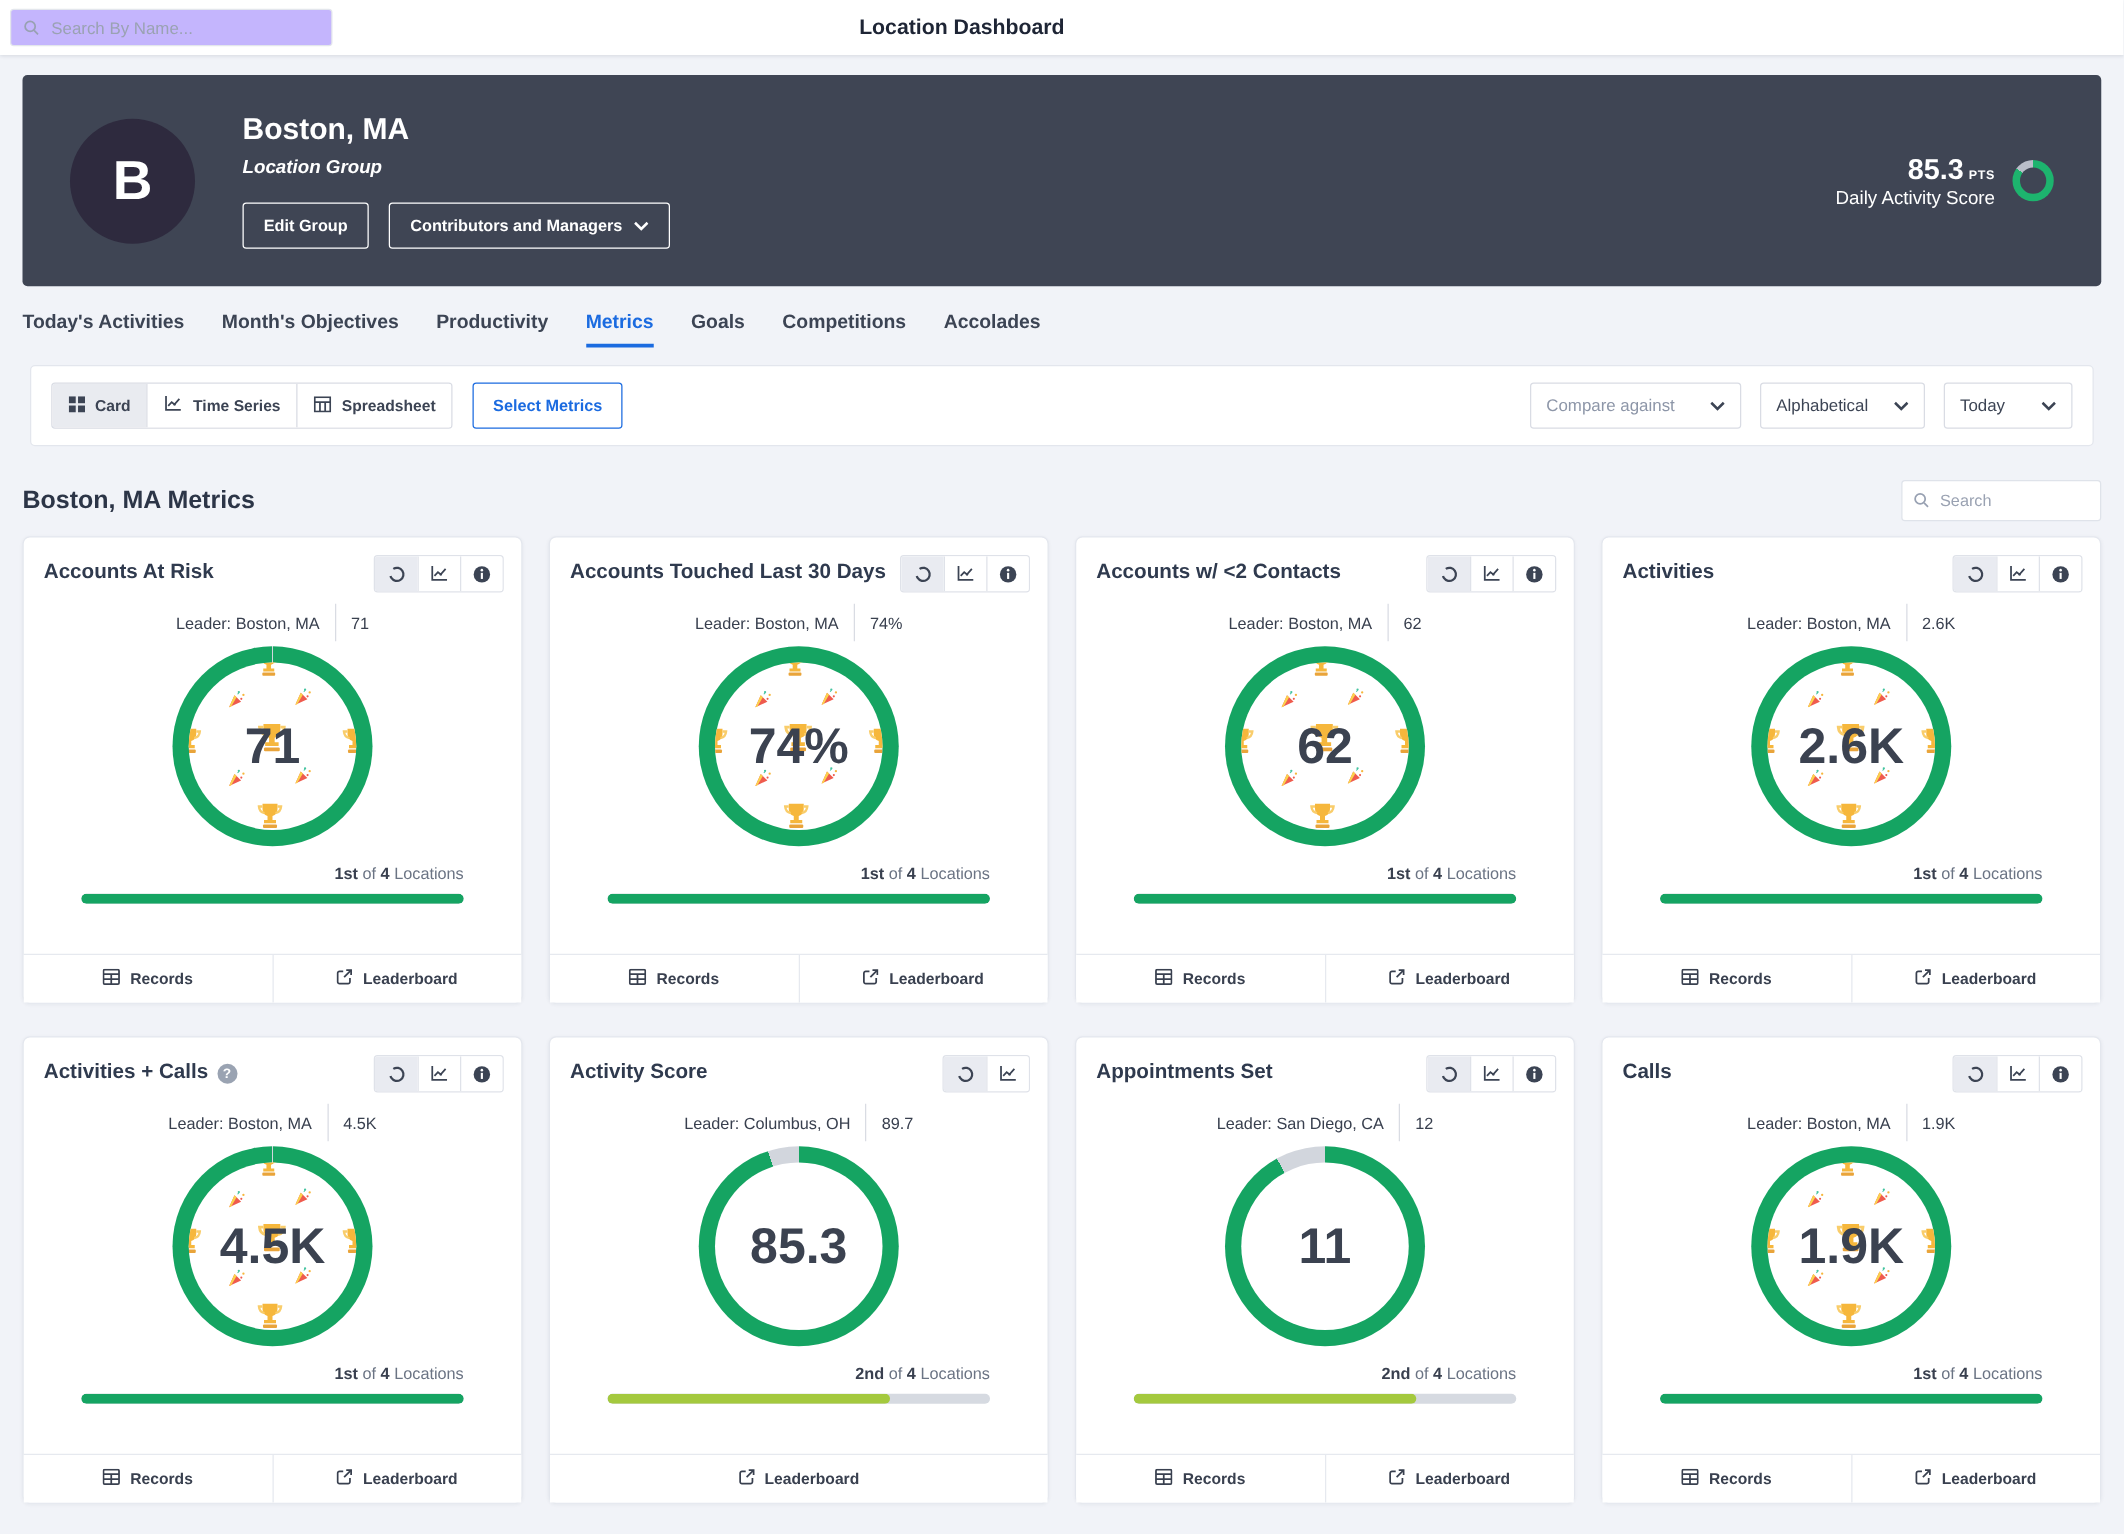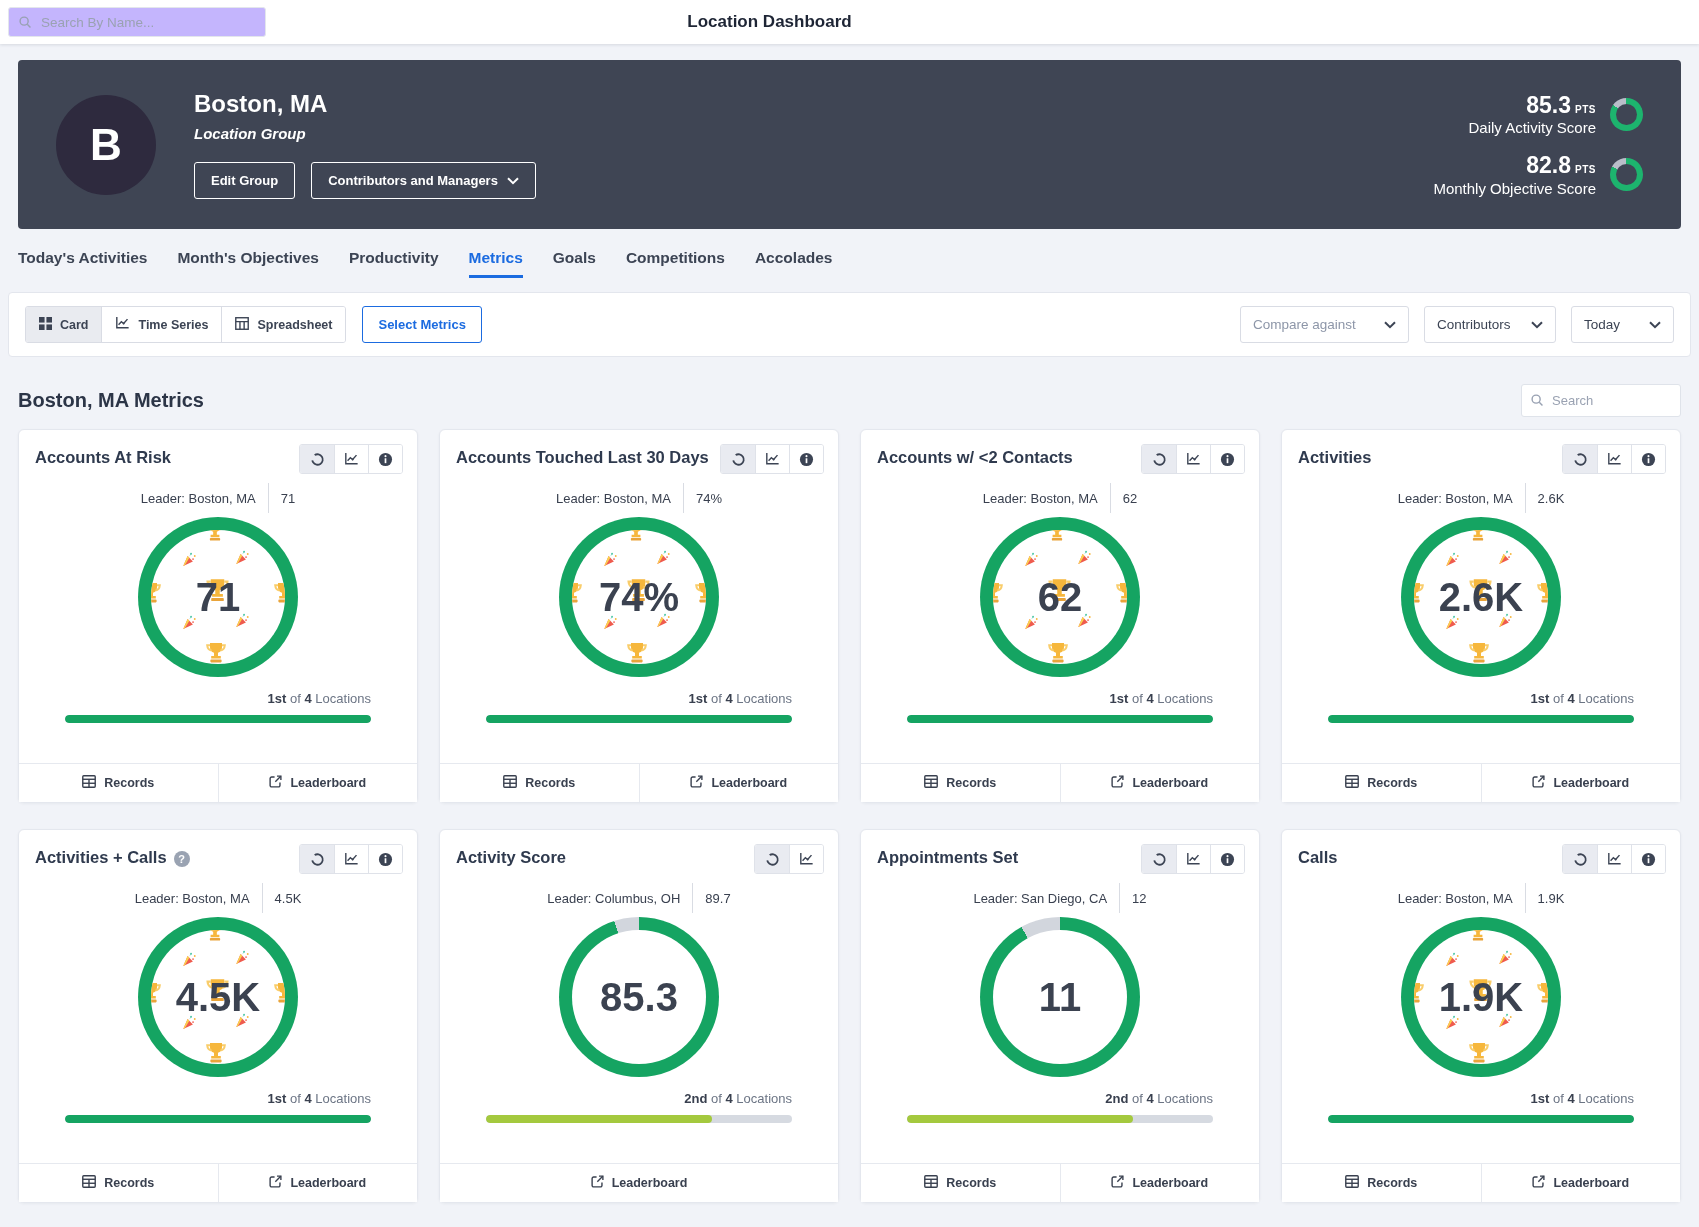--- a/index.html
+++ b/index.html
@@ -30,21 +30,21 @@
   .score-label { font-size:15px; }
   .mini-donut { width:33px; height:33px; border-radius:50%; position:relative; flex:none; }
   .mini-donut::after { content:""; position:absolute; inset:6px; background:#3f4554; border-radius:50%; }
 
   
   .tabs { display:flex; gap:30px; margin:20px 18px 0; }
   .tab { font-size:15.5px; font-weight:700; color:#3c4454; padding-bottom:8px; cursor:pointer; border-bottom:3px solid transparent; }
   .tab.active { color:#1b6be0; border-bottom-color:#1b6be0; }
 
   
-  .toolbar { margin:14px 8px 0; background:#fff; border:1px solid #e3e6ed; border-radius:4px; padding:13px 16px; display:flex; align-items:center; }
+  .toolbar { margin:14px 24px 0; background:#fff; border:1px solid #e3e6ed; border-radius:4px; padding:13px 16px; display:flex; align-items:center; }
   .seg { display:flex; border:1px solid #d9dce4; border-radius:3px; overflow:hidden; }
   .seg-btn { display:flex; align-items:center; gap:8px; padding:9px 13px; font-size:12.5px; font-weight:700; color:#3c4454; background:#fff; border:none; border-left:1px solid #d9dce4; cursor:pointer; font-family:inherit; }
   .seg-btn:first-child { border-left:none; }
   .seg-btn.active { background:#e9ebf0; }
   .select-metrics { margin-left:16px; border:1px solid #1b6be0; color:#1b6be0; background:#fff; font-weight:700; font-size:13px; padding:10px 15px; border-radius:3px; cursor:pointer; font-family:inherit; }
   .toolbar-right { margin-left:auto; display:flex; gap:15px; }
   .dropdown { border:1px solid #d9dce4; border-radius:3px; background:#fff; display:flex; align-items:center; justify-content:space-between; padding:0 12px; height:37px; font-size:13.5px; color:#3c4454; cursor:pointer; }
   .dropdown.placeholder { color:#8d96a8; }
   .dd-compare { width:169px; } .dd-sort { width:132px; } .dd-range { width:103px; }
 
@@ -110,27 +110,20 @@
       </button>
     </div>
   </div>
   <div class="scores" id="scores">
       <div class="score-row">
         <div class="score-text">
        <div><span class="score-value">85.3</span><span class="score-unit">PTS</span></div>
        <div class="score-label">Daily Activity Score</div>
      </div>
      <div class="mini-donut" style="background:conic-gradient(#1db46e 0 85%, #b9bec9 85% 100%)"></div>
-      </div>
-      <div class="score-row">
-        <div class="score-text">
-       <div><span class="score-value">82.8</span><span class="score-unit">PTS</span></div>
-       <div class="score-label">Monthly Objective Score</div>
-     </div>
-     <div class="mini-donut" style="background:conic-gradient(#1db46e 0 83%, #b9bec9 83% 100%)"></div>
       </div>
     </div>
 </div>
 
 <div class="tabs" id="tabs">
     <div class="tab">Today's Activities</div>
     <div class="tab">Month's Objectives</div>
     <div class="tab">Productivity</div>
     <div class="tab active">Metrics</div>
     <div class="tab">Goals</div>
@@ -169,21 +162,21 @@
     </div>
   <button class="select-metrics">Select Metrics</button>
   <div class="toolbar-right" id="toolbar-dropdowns">
       <div class="dropdown dd-compare placeholder">
         <span>Compare against</span>
                   <span style="color:#3c4454"><svg width="12" height="8" viewBox="0 0 12 8">
             <path d="M1 1.2l5 5 5-5" fill="none" stroke="currentColor" stroke-width="2"></path>
           </svg></span>
       </div>
       <div class="dropdown dd-sort">
-        <span>Contributors</span>
+        <span>Alphabetical</span>
                   <span style="color:#3c4454"><svg width="12" height="8" viewBox="0 0 12 8">
             <path d="M1 1.2l5 5 5-5" fill="none" stroke="currentColor" stroke-width="2"></path>
           </svg></span>
       </div>
       <div class="dropdown dd-range">
         <span>Today</span>
                   <span style="color:#3c4454"><svg width="12" height="8" viewBox="0 0 12 8">
             <path d="M1 1.2l5 5 5-5" fill="none" stroke="currentColor" stroke-width="2"></path>
           </svg></span>
       </div>

